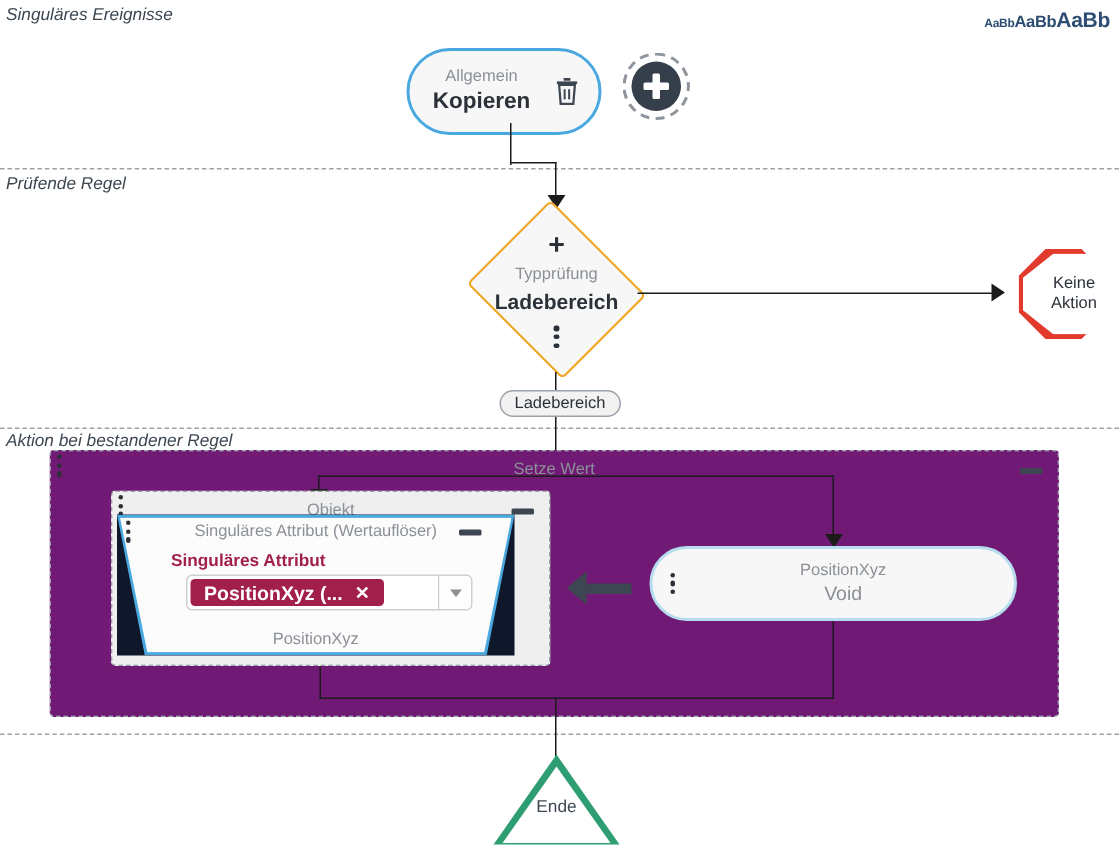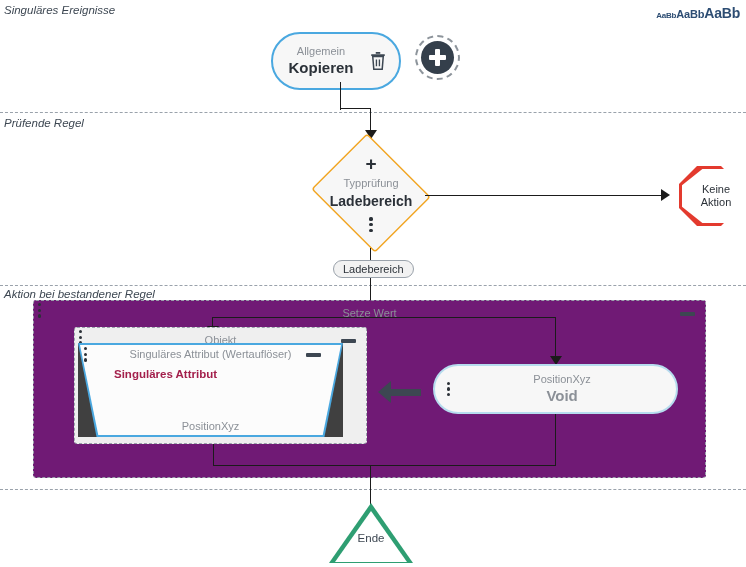--- a/index.html
+++ b/index.html
@@ -54,21 +54,21 @@
     position:absolute;
     background:#f7f7f7;
     border:2.5px solid #4aa8e0;
     border-radius:30px;
     display:flex; align-items:center;
     padding:6px 12px;
   }
   .pill.light { border-color:#b6dcee; }
   .node-title { font-size:11px; color:#8b9097; line-height:1.25; text-align:center; }
   .node-main  { font-size:15px; font-weight:bold; color:#2b3138; line-height:1.25; text-align:center; }
-  .node-sub   { font-size:15px; color:#8b9097; line-height:1.25; text-align:center;font-weight:bold; }
+  .node-sub   { font-size:13px; color:#8b9097; line-height:1.25; text-align:center; }
 
   
   .icon-trash { width:18px; height:20px; margin-left:12px; cursor:pointer; }
 
   
   .dots-v { display:flex; flex-direction:column; gap:2.5px; }
   .dots-v i { width:3.2px; height:3.2px; border-radius:50%; background:#2b3138; display:block; }
 
   
   .add-btn {
@@ -154,21 +154,21 @@
     text-align:center; font-size:11px; color:#8b9097;
   }
   .minus-btn {
     position:absolute; width:15px; height:4px; background:#3d4752; border-radius:1px;
   }
   .handle { position:absolute; }
 
   
   .trapz {
     position:absolute;
-    background:#404040;
+    background:#0f172a;
   }
   .trapz .shape-bg {
     position:absolute; inset:0;
     background:#4aa8e0;
     clip-path:polygon(0 0,100% 0,93% 100%,7% 100%);
   }
   .trapz .shape-fg {
     position:absolute; left:2px; right:2px; top:2px; bottom:2px;
     background:#fcfcfc;
     clip-path:polygon(0 0,100% 0,93% 100%,7% 100%);
@@ -322,20 +322,28 @@
     <div class="trapz-foot">PositionXyz</div>
   </div>
   <div class="dots-v handle" style="left:84px; top:347px;">
     <i></i>
       <i></i>
       <i></i>
   </div>
 
   <div class="field-label" style="left:114px; top:368px;">Singuläres Attribut</div>
 
+  <div class="select-wrap" style="left:124px; top:383px; width:191px;">
+    <div class="chip">
+      <span>PositionXyz (...</span>
+      <span class="x">✕</span>
+    </div>
+    <div style="flex:1;"></div>
+    <div class="sel-caret"></div>
+  </div>
 
   <div class="big-arrow" style="left:378px; top:381px;">
     <div class="head"></div>
     <div class="stem"></div>
   </div>
 
   <div class="pill light" style="left:433px; top:364px; width:245px; height:50px;">
     <div class="dots-v" style="margin-right:10px;">
       <i></i>
         <i></i>

